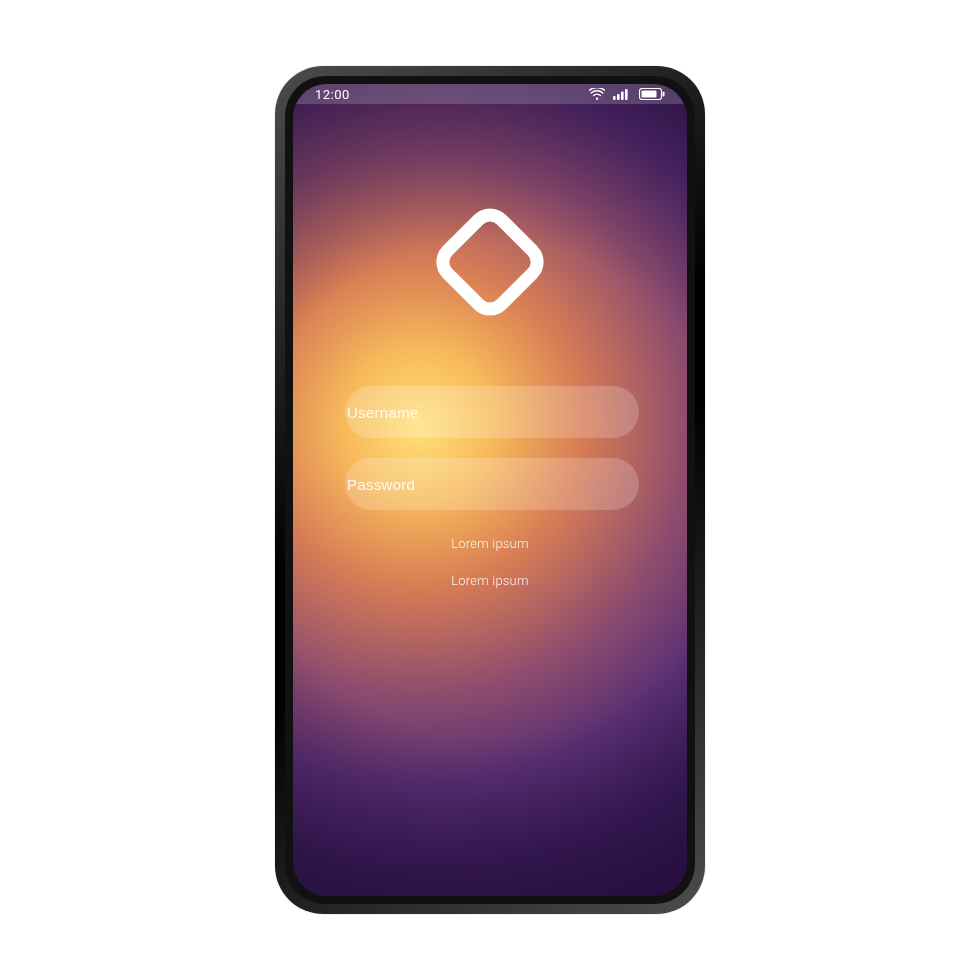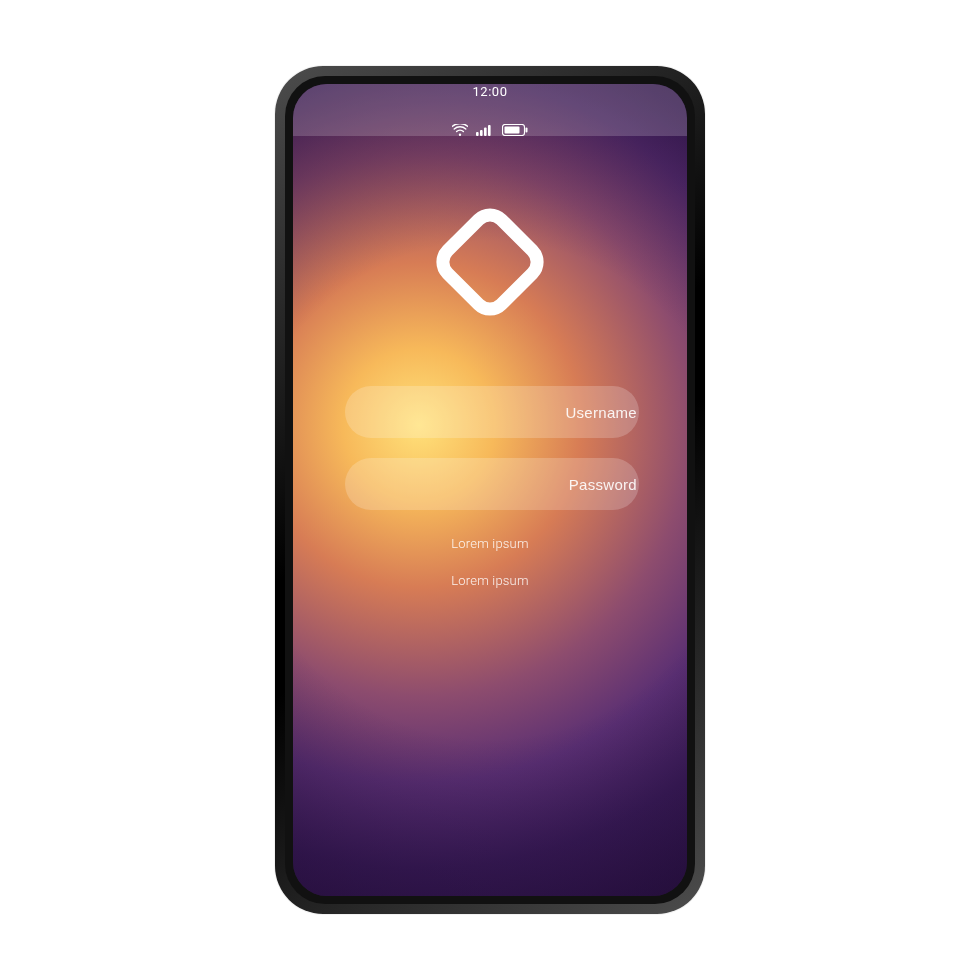--- a/index.html
+++ b/index.html
@@ -58,31 +58,30 @@
   .corner-shade {
     position:absolute; inset:0;
     background: radial-gradient(circle at 50% 50%, transparent 55%, rgba(30,10,50,.55) 100%);
     pointer-events:none;
   }
 
   
   .status-bar {
     position: absolute;
     top: 0; left: 0; right: 0;
-    height: 52px;
+    height: 20px;
     background: rgba(255,255,255,0.18);
     display: flex;
     align-items: center;
     justify-content: space-between;
     padding: 0 22px;
     color: #fff;
     font-size: 13px;
     letter-spacing: .5px;
     z-index: 3;
-    flex-direction: column;
   }
   .status-icons { display:flex; gap:8px; align-items:center; }
   .status-icons svg { display:block; }
 
   
   .content {
     position: absolute;
     inset: 0;
     padding: 90px 52px 0;
     box-sizing: border-box;
@@ -98,21 +97,21 @@
     margin-top: 28px;
   }
 
   .field {
     width: 100%;
     height: 50px;
     border-radius: 26px;
     background: rgba(255,255,255,0.20);
     color: #fff;
     border: none;
-    text-align: right;
+    text-align: left;
     font-size: 15px;
     font-weight: 300;
     letter-spacing: .3px;
     outline: none;
   }
   .field::placeholder { color: rgba(255,255,255,.9); font-weight:300; }
   .field + .field { margin-top: 20px; }
   .fields { width:100%; margin-top: 64px; }
 
   .helper {

